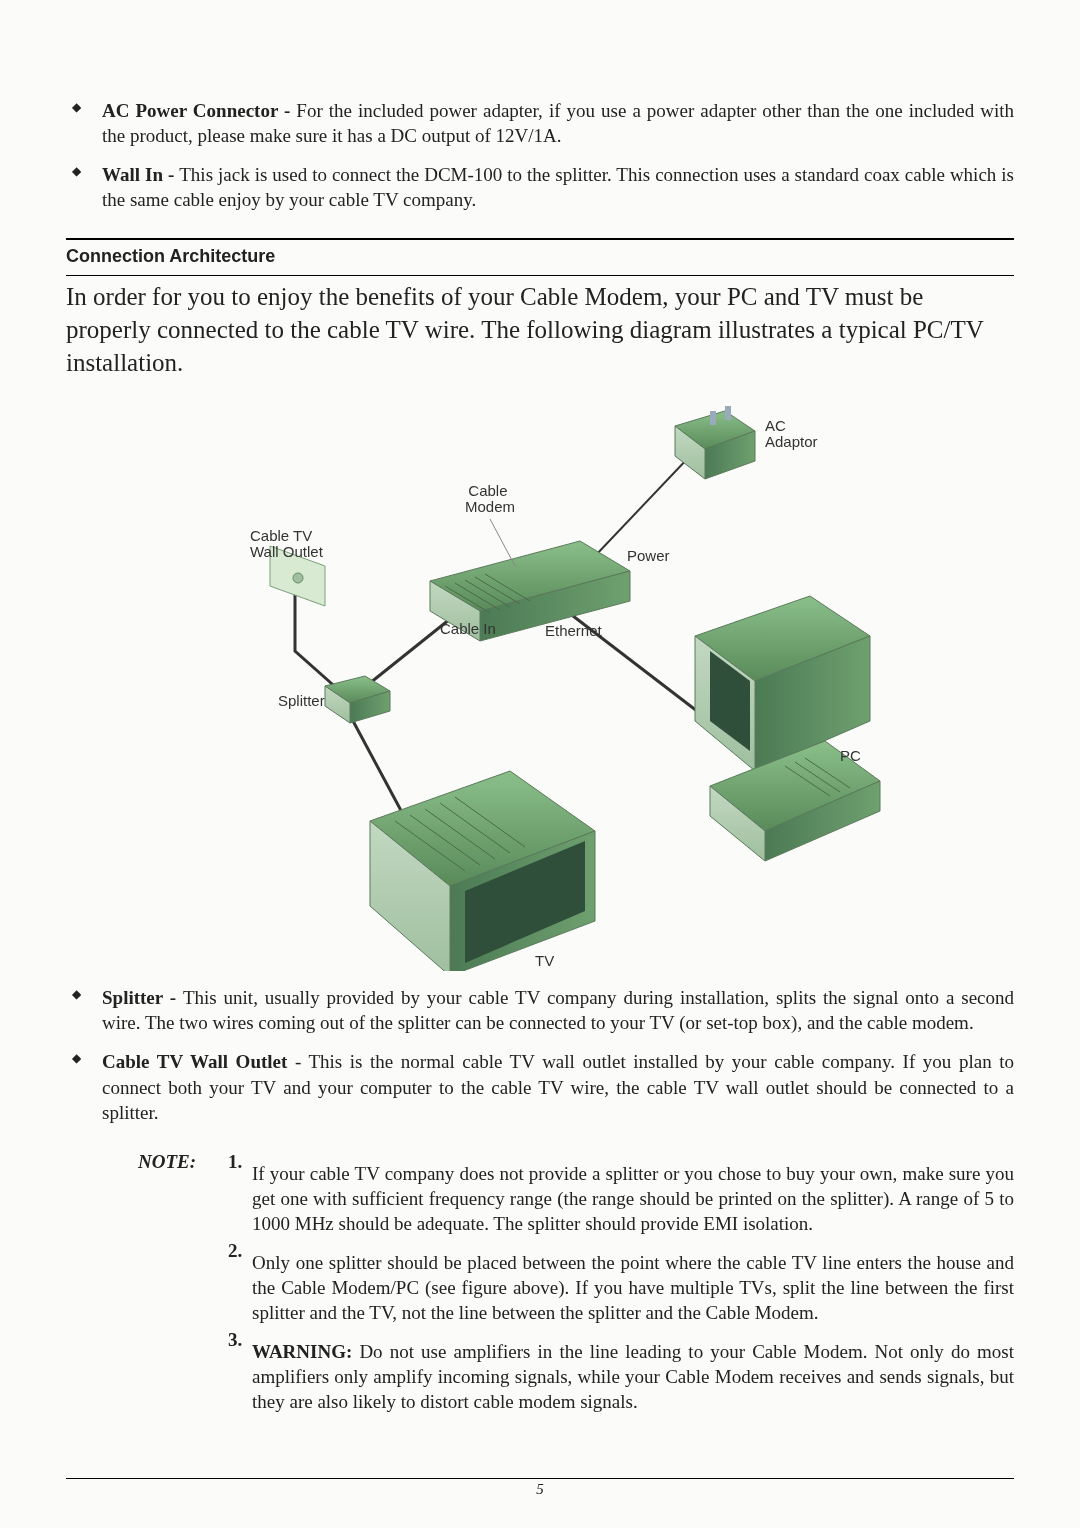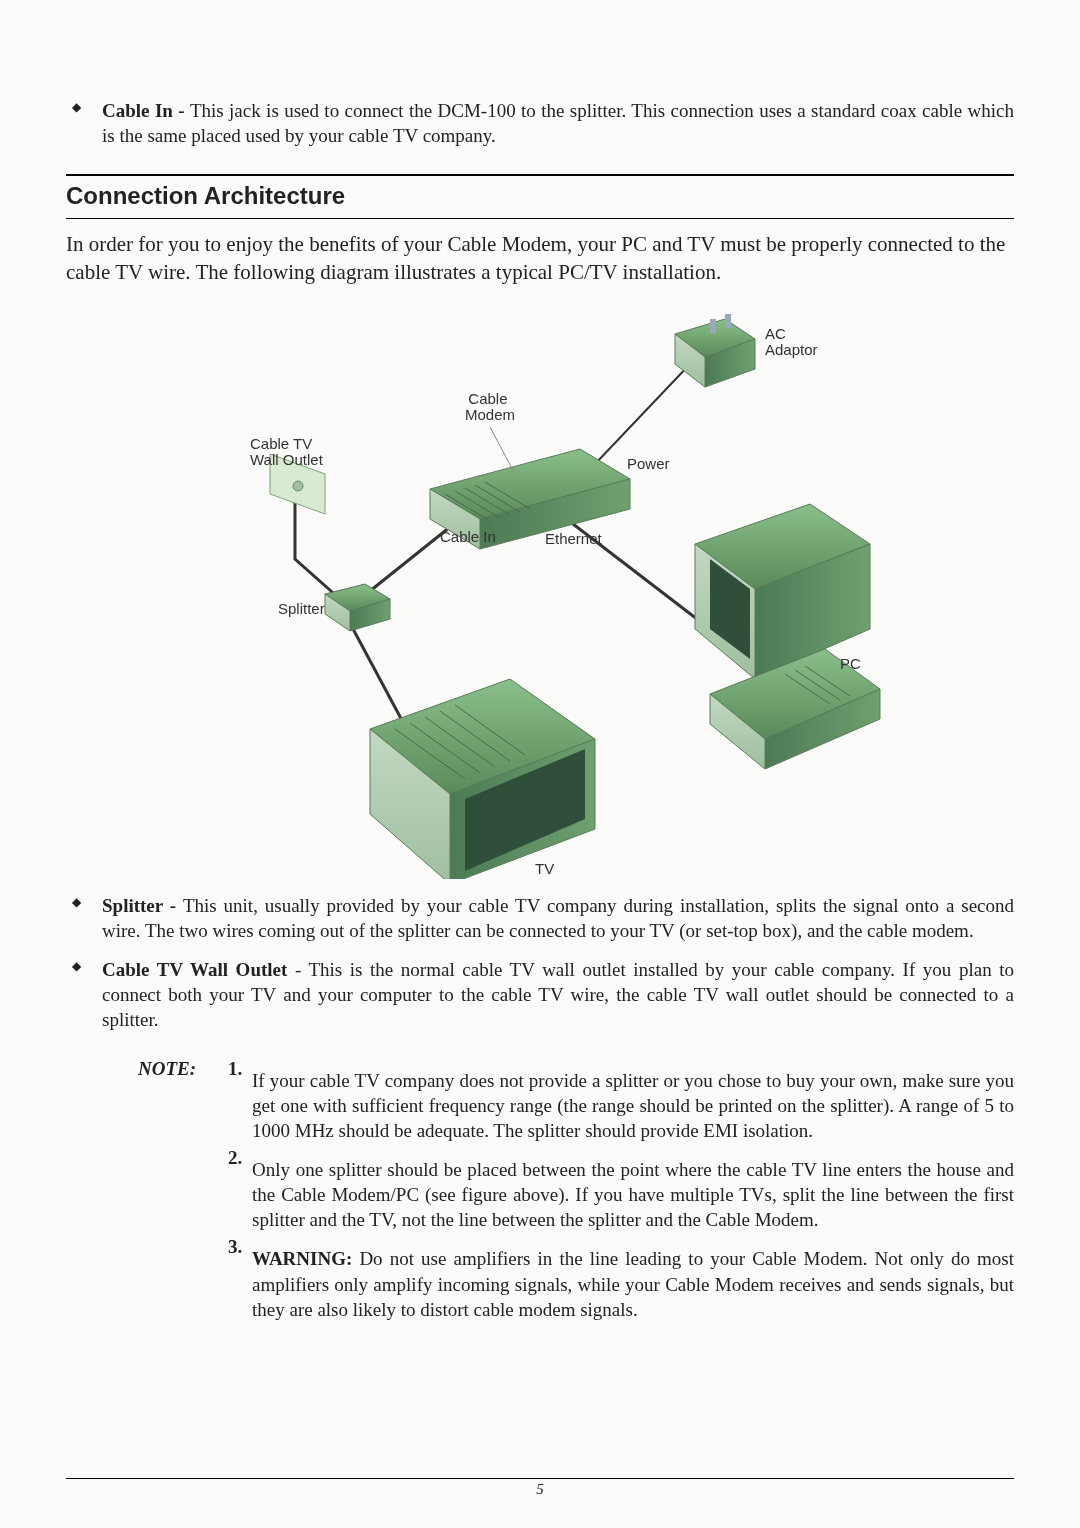--- a/index.html
+++ b/index.html
@@ -37,27 +37,27 @@
     left: 6px;
     top: 2px;
     font-size: 12px;
     color: #222;
   }
   .section-rule-top { border-top: 2px solid #000; margin-top: 26px; }
   .section-rule-bot { border-top: 1px solid #000; margin-top: 4px; }
   .section-title {
     font-family: Arial, Helvetica, sans-serif;
     font-weight: 700;
-    font-size: 24px;
+    font-size: 18px;
     margin: 6px 0 8px 0;
   }
   .intro {
-    font-size: 21px;
+    font-size: 25px;
     line-height: 1.32;
-    margin: 12px 0 12px 0;
+    margin: 4px 0 12px 0;
   }
   .bold { font-weight: 700; }
   .diagram-wrap {
     width: 700px;
     height: 580px;
     margin: 8px auto 14px auto;
   }
   .diagram-wrap svg { width: 100%; height: 100%; display:block; }
 
   .note-block {
@@ -87,21 +87,24 @@
     font-size: 15px;
     fill: #333;
   }
 </style>
 </head>
 <body>
 <div class="page">
 
 <ul class="bullets">
   <li>
-    <span class="bold">Cable In - </span><span>This jack is used to connect the DCM-100 to the splitter. This connection uses a standard coax cable which is the same placed used by your cable TV company.</span>
+    <span class="bold">AC Power Connector - </span><span>For the included power adapter, if you use a power adapter other than the one included with the product, please make sure it has a DC output of 12V/1A.</span>
+  </li>
+  <li>
+    <span class="bold">Wall In - </span><span>This jack is used to connect the DCM-100 to the splitter. This connection uses a standard coax cable which is the same cable enjoy by your cable TV company.</span>
   </li>
 </ul>
 
 <div class="section-rule-top"></div>
 <div class="section-title">Connection Architecture</div>
 <div class="section-rule-bot"></div>
 
 <p class="intro">In order for you to enjoy the benefits of your Cable Modem, your PC and TV must be properly connected to the cable TV wire. The following diagram illustrates a typical PC/TV installation.</p>
 
 <div class="diagram-wrap">

